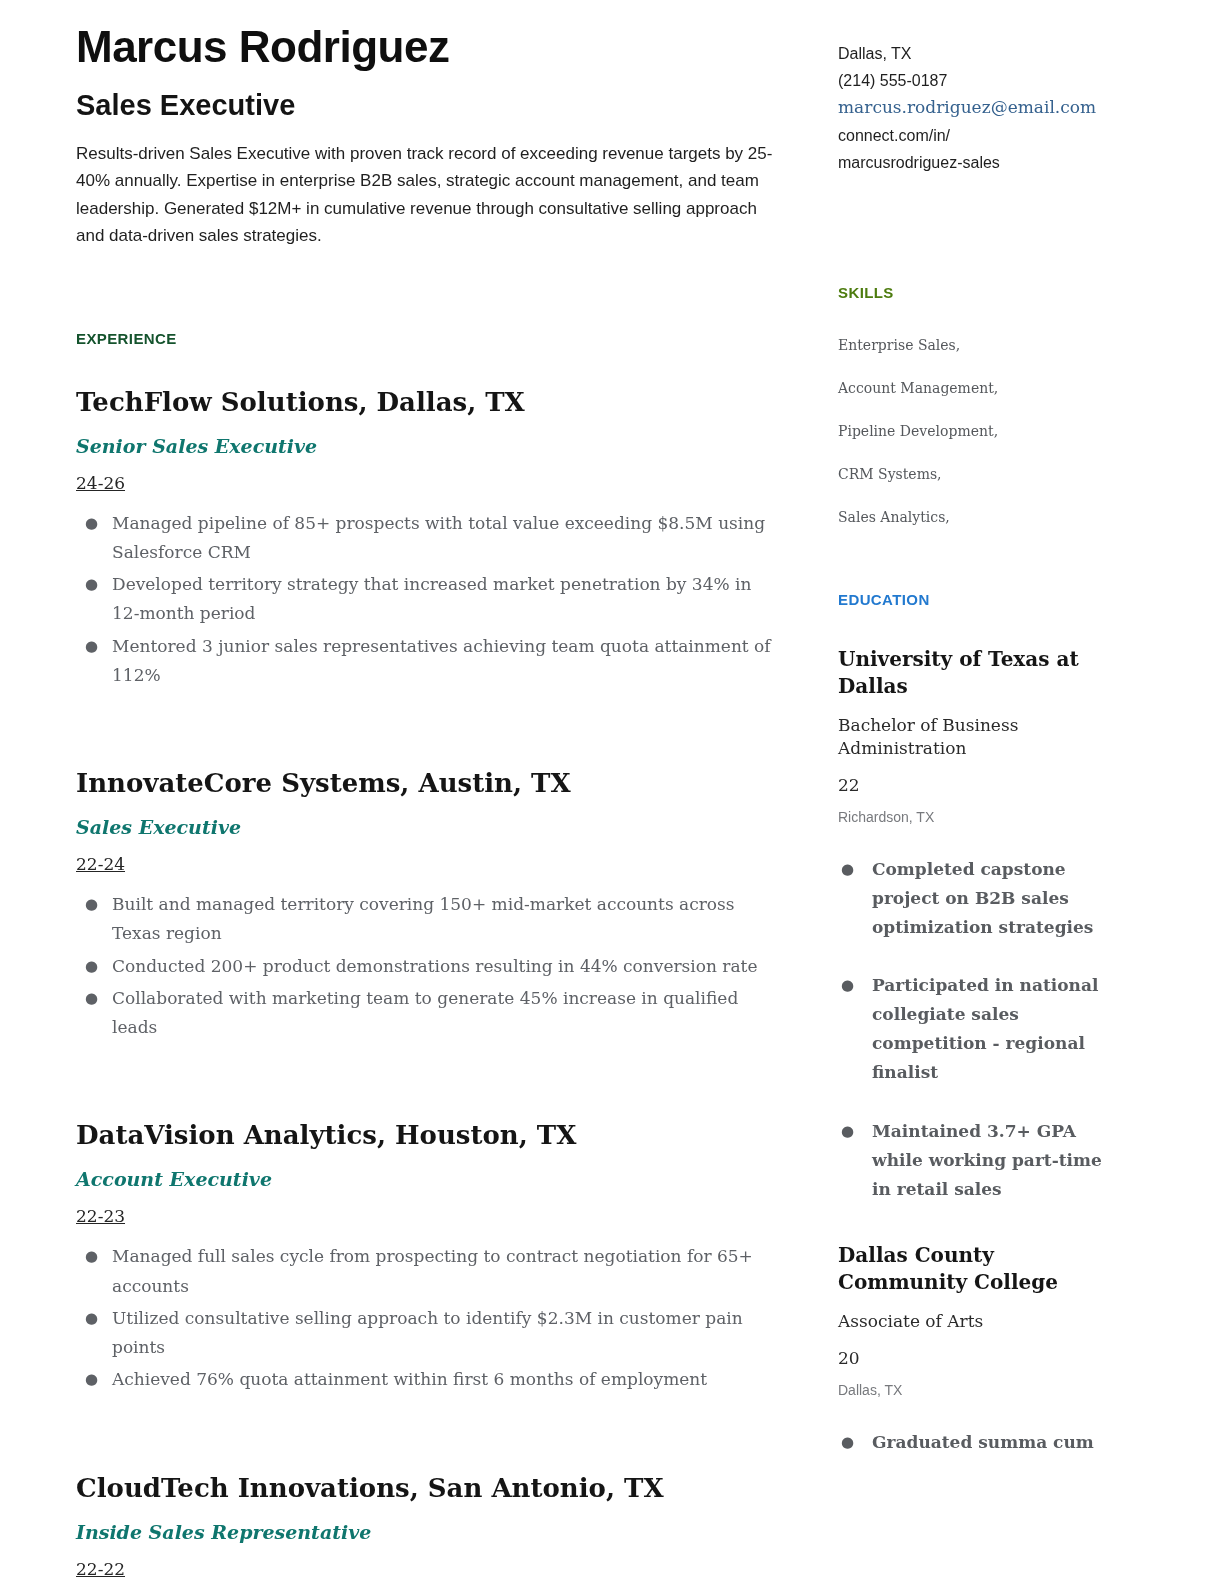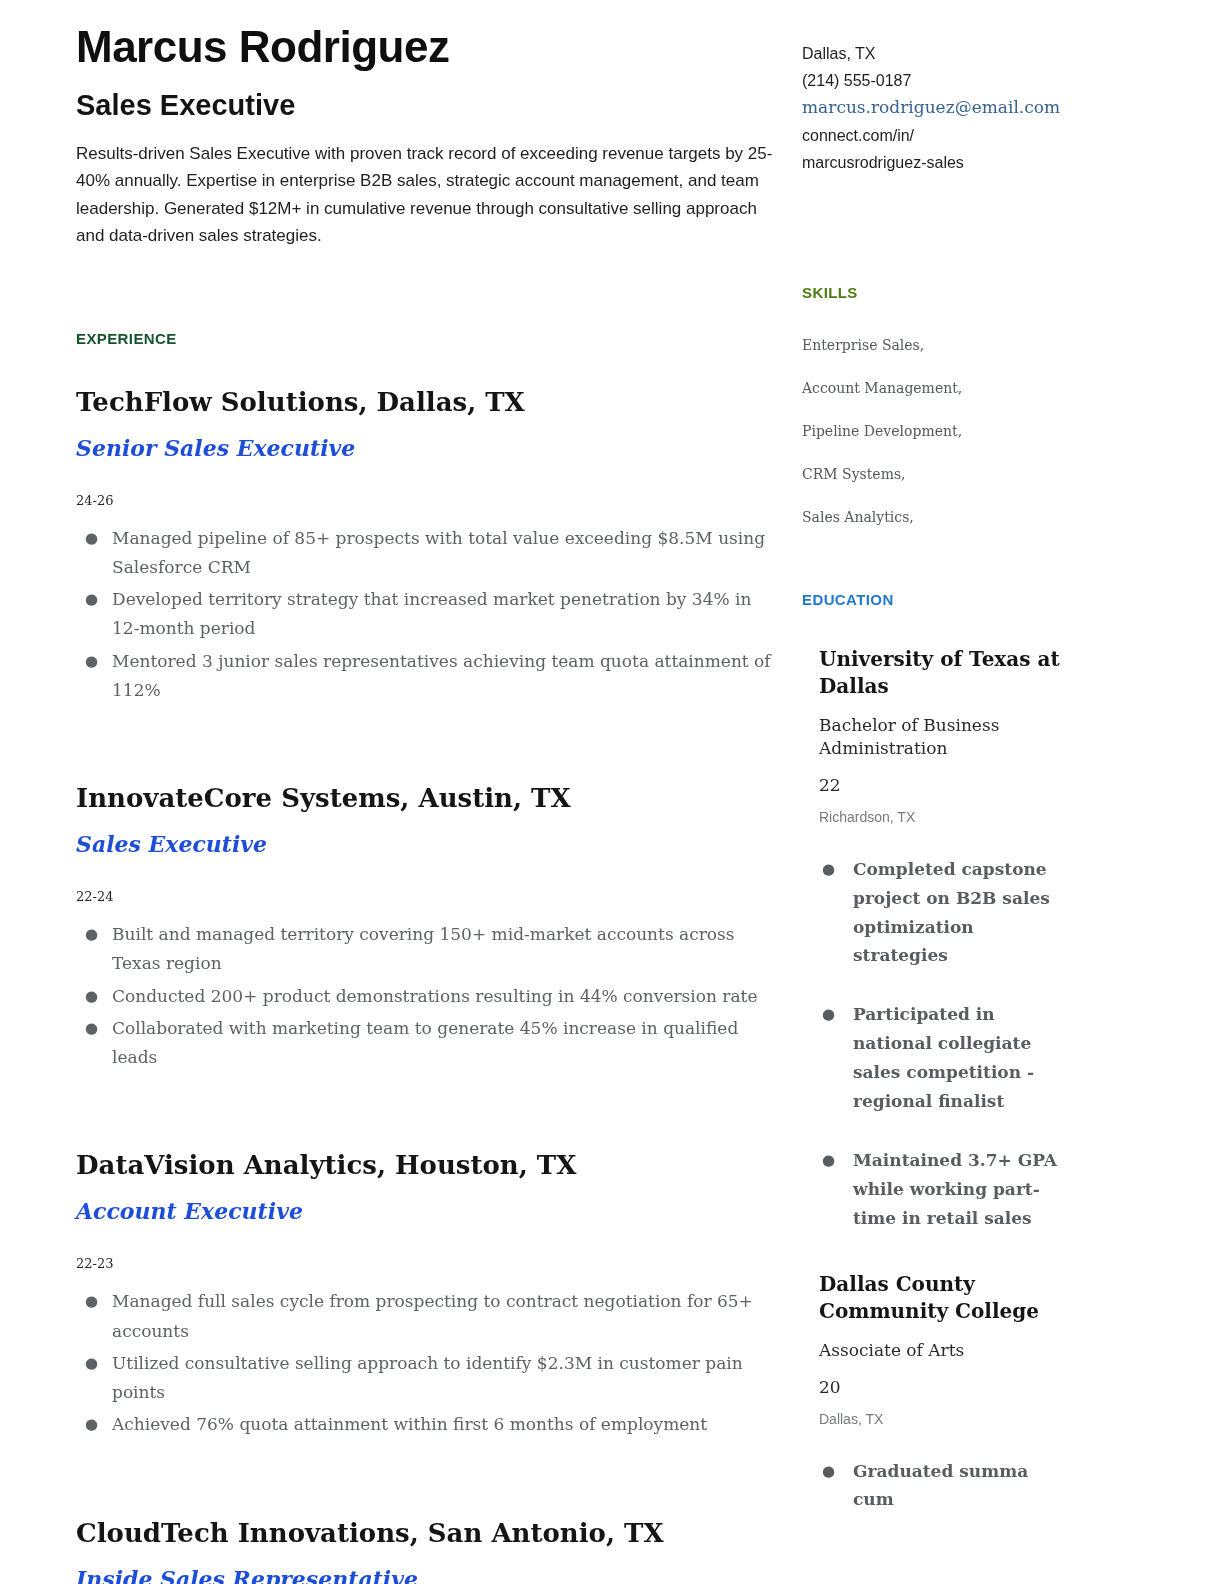--- a/index.html
+++ b/index.html
@@ -8,21 +8,21 @@
 
   .page {
     width: 1224px;
     height: 1584px;
     margin: 0 auto;
     background: #ffffff;
     padding: 22px 76px 0 76px;
     overflow: hidden;
     display: grid;
     grid-template-columns: 702px 268px;
-    column-gap: 24px;
+    column-gap: 60px;
   }
 
   
   .name {
     font-family: "Liberation Sans", sans-serif;
     font-size: 44px;
     font-weight: 700;
     letter-spacing: -0.5px;
     color: #0f0f0f;
     line-height: 1.15;
@@ -52,31 +52,32 @@
   .job { margin-top: 40px; margin-bottom: 78px; }
   .job:last-child { margin-bottom: 0; }
   .company {
     font-family: "DejaVu Serif", serif;
     font-size: 26px;
     font-weight: 700;
     color: #151515;
   }
   .role {
     font-family: "DejaVu Serif", serif;
-    font-size: 22px;
+    font-size: 19px;
     font-weight: 700;
     font-style: italic;
-    color: #1d4ed8;
+    color: #0f766e;
     margin-top: 18px;
   }
   .dates {
     font-family: "DejaVu Serif", serif;
-    font-size: 13px;
+    font-size: 17px;
     color: #252525;
-    margin-top: 32px;
+    margin-top: 16px;
+    text-decoration: underline;
   }
   ul.bullets { list-style: none; margin-top: 16px; }
   ul.bullets li {
     display: flex;
     font-family: "DejaVu Serif", serif;
     font-size: 17px;
     line-height: 1.72;
     color: #5e6166;
     margin-bottom: 3px;
   }
@@ -106,21 +107,21 @@
   }
   .skills-section { margin-top: 108px; }
   .skills-list { list-style: none; margin-top: 36px; }
   .skills-list li {
     font-family: "DejaVu Serif", serif;
     font-size: 14px;
     color: #55585c;
     margin-bottom: 27px;
   }
   .education-section { margin-top: 66px; }
-  .school { margin-top: 38px; margin-left: 17px; }
+  .school { margin-top: 38px; }
   .school-name {
     font-family: "DejaVu Serif", serif;
     font-size: 20px;
     font-weight: 700;
     color: #151515;
     line-height: 1.35;
   }
   .degree {
     font-family: "DejaVu Serif", serif;
     font-size: 17px;

